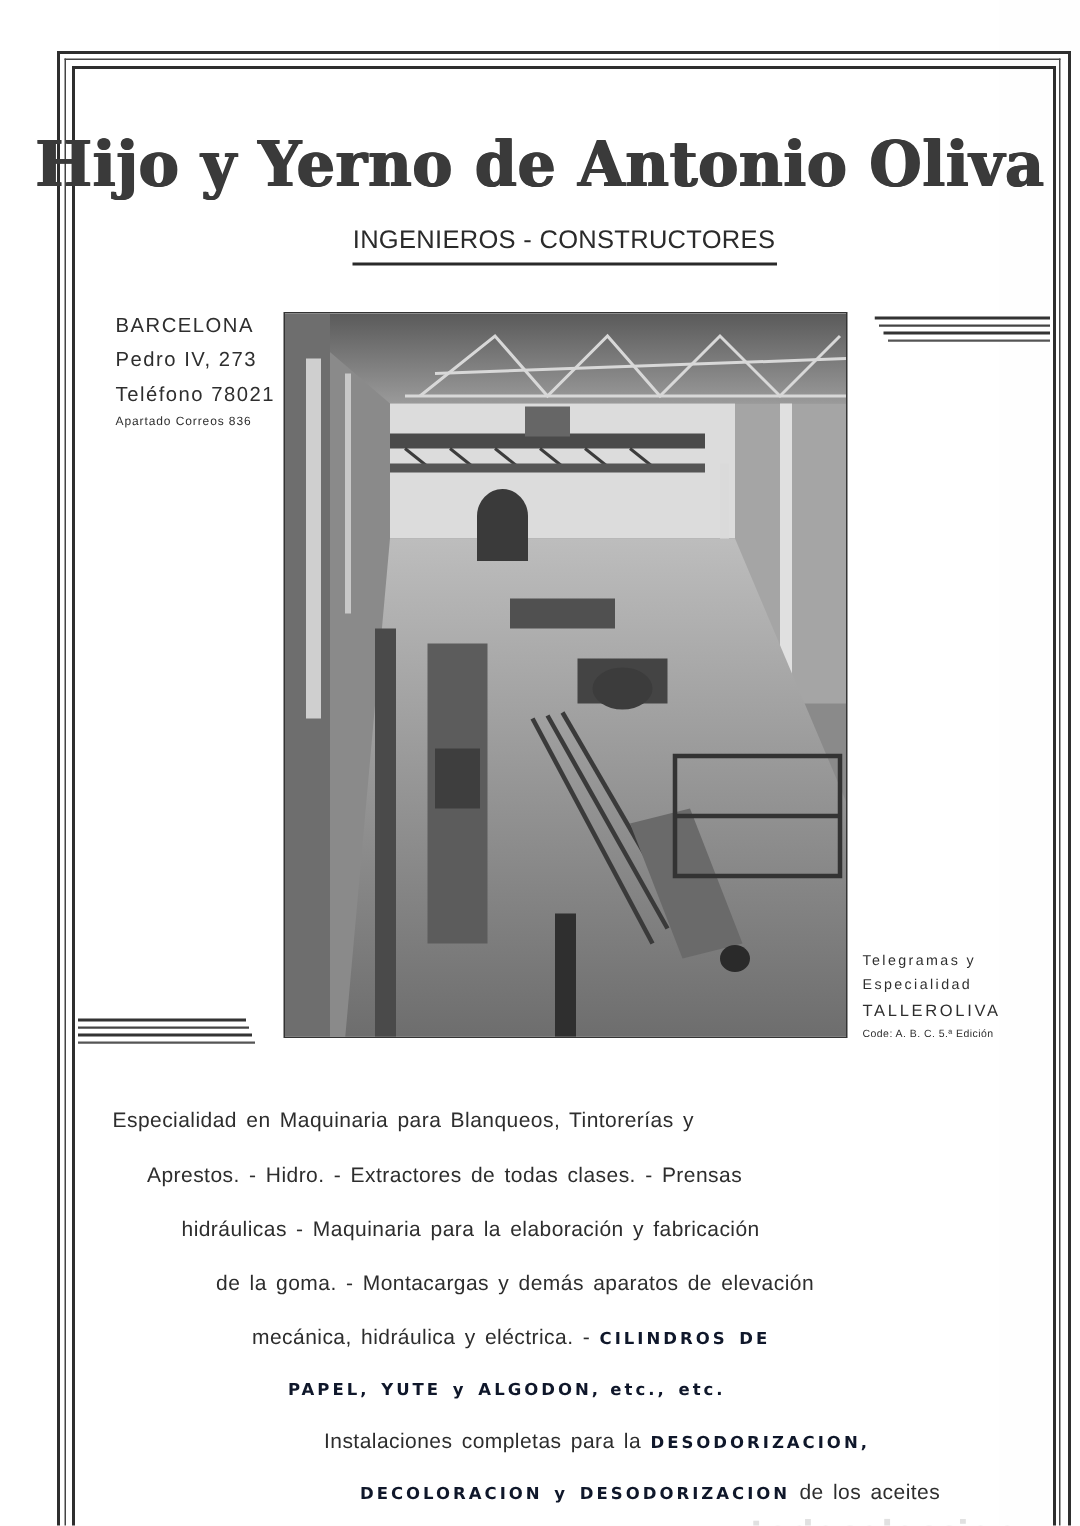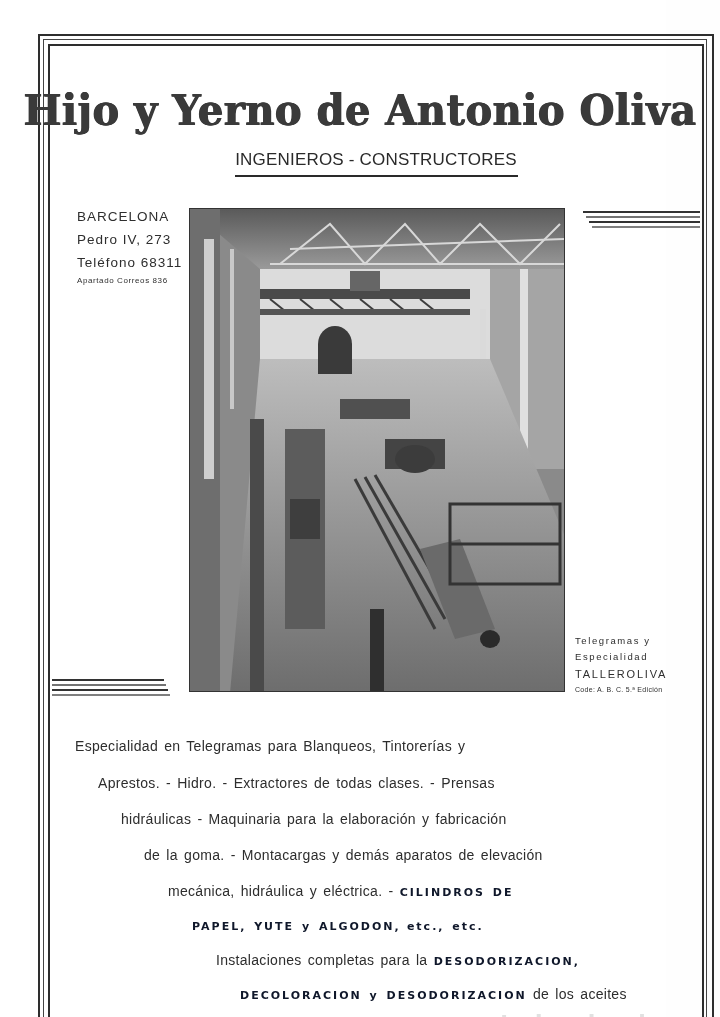--- a/index.html
+++ b/index.html
@@ -132,21 +132,21 @@
   <div class="frame-line frame-2"></div>
   <div class="frame-line frame-3"></div>
 
   <div class="title">Hijo y Yerno de Antonio Oliva</div>
   <div class="subtitle">INGENIEROS - CONSTRUCTORES</div>
   <div class="subtitle-rule"></div>
 
   <div class="address">
     <div class="line">BARCELONA</div>
     <div class="line">Pedro IV, 273</div>
-    <div class="line">Teléfono 68311</div>
+    <div class="line">Teléfono 78021</div>
     <div class="line small">Apartado Correos 836</div>
   </div>
 
   <svg class="deco-lines-right" viewBox="0 0 117 20">
     <line x1="0" y1="2" x2="117" y2="2" stroke="#333" stroke-width="2"></line>
     <line x1="3" y1="7" x2="117" y2="7" stroke="#444" stroke-width="1.5"></line>
     <line x1="6" y1="12" x2="117" y2="12" stroke="#333" stroke-width="2"></line>
     <line x1="9" y1="17" x2="117" y2="17" stroke="#555" stroke-width="1.5"></line>
   </svg>
 
@@ -233,21 +233,21 @@
   </div>
 
   <div class="telegrams">
     <div class="t1">Telegramas y</div>
     <div class="t1">Especialidad</div>
     <div class="t2">TALLEROLIVA</div>
     <div class="t3">Code: A. B. C. 5.ª Edición</div>
   </div>
 
   <div class="body-text">
-    <div class="bl" style="left:75px; top:0px;">Especialidad en Telegramas para Blanqueos, Tintorerías y</div>
+    <div class="bl" style="left:75px; top:0px;">Especialidad en Maquinaria para Blanqueos, Tintorerías y</div>
     <div class="bl" style="left:98px; top:37px;">Aprestos. - Hidro. - Extractores de todas clases. - Prensas</div>
     <div class="bl" style="left:121px; top:73px;">hidráulicas - Maquinaria para la elaboración y fabricación</div>
     <div class="bl" style="left:144px; top:109px;">de la goma. - Montacargas y demás aparatos de elevación</div>
     <div class="bl" style="left:168px; top:145px;">
       <span>mecánica, hidráulica y eléctrica. -</span>
       <span class="bold-caps">CILINDROS DE</span>
     </div>
     <div class="bl" style="left:192px; top:179px;">
       <span class="bold-caps">PAPEL, YUTE y ALGODON,</span>
       <span class="bold-caps">etc., etc.</span>

